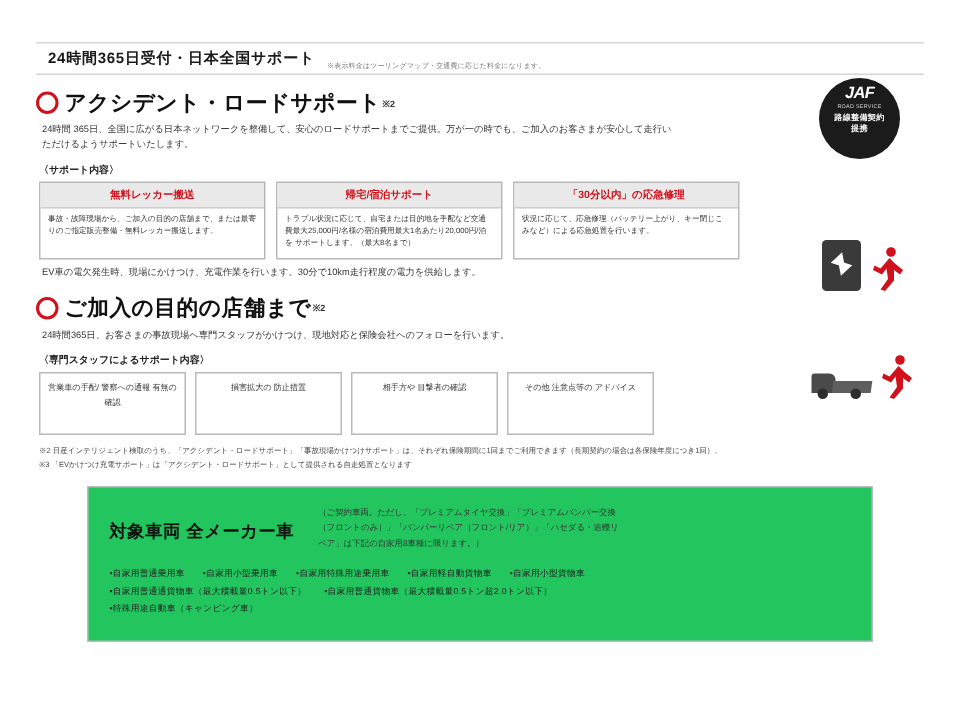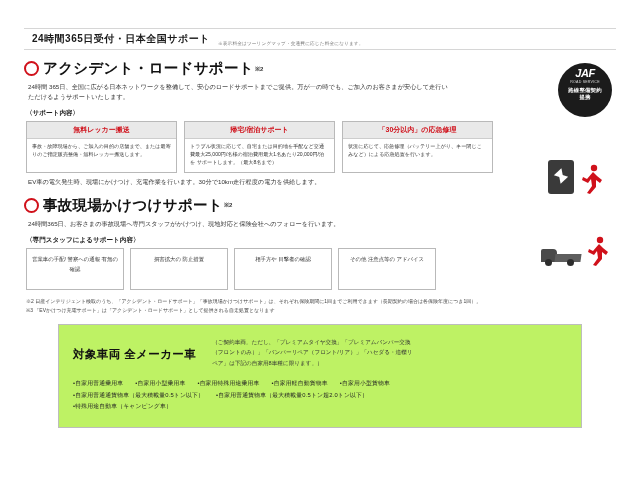--- a/index.html
+++ b/index.html
@@ -111,34 +111,33 @@
   .box-body {
     font-size: 5.1px;
     line-height: 1.5;
     padding: 4px 5px 6px 5px;
     color: #333;
   }
 
   
   .badge {
     position: absolute;
-    right: 28px;
+    right: 40px;
     top: 52px;
     width: 54px;
     height: 54px;
     border-radius: 50%;
     background: #1b1b1b;
     color: #fff;
     display: flex;
     flex-direction: column;
     align-items: center;
     justify-content: flex-start;
     padding-top: 5px;
     box-sizing: border-box;
-    margin-top: 11px;
   }
   .badge-logo {
     font-size: 11px;
     font-weight: bold;
     font-style: italic;
     letter-spacing: -0.5px;
     line-height: 1;
     color: #ffffff;
   }
   .badge-sub {
@@ -263,21 +262,21 @@
     color: #444;
   }
 
   
   .bottom-panel {
     position: absolute;
     left: 58px;
     top: 324px;
     width: 524px;
     border: 1px solid #bdbdbd;
-    background: #bef264;
+    background: #22c55e;
     box-sizing: border-box;
     padding: 12px 14px 14px 14px;
   }
   .bp-top {
     display: flex;
     align-items: flex-start;
   }
   .bp-title {
     font-size: 11.5px;
     font-weight: bold;
@@ -345,21 +344,21 @@
   <div class="ev-icons">
     <div class="ev-charger"></div>
     <svg class="runner" viewBox="0 0 24 30">
       <circle cx="14" cy="4" r="3.2" fill="#d0111b"></circle>
       <path d="M13 8 L7 15 L3 13 L2 16 L8 19 L11 15 L12 22 L7 29 L10 30 L16 23 L16 16 L20 19 L22 16 L17 12 Z" fill="#d0111b"></path>
     </svg>
   </div>
 
   <div class="sec-head">
     <span class="circle-mark"></span>
-    <span class="sec-title">事故現場かけつけサポート</span>
+    <span class="sec-title">ご加入の目的の店舗まで</span>
     <span class="sec-sup">※2</span>
   </div>
   <div class="sec-body">24時間365日、お客さまの事故現場へ専門スタッフがかけつけ、現地対応と保険会社へのフォローを行います。</div>
 
   <div class="bracket-label">〈専門スタッフによるサポート内容〉</div>
 
   <div class="acc-icons">
     <div class="truck">
       <div class="cab"></div>
         <div class="bed"></div>

